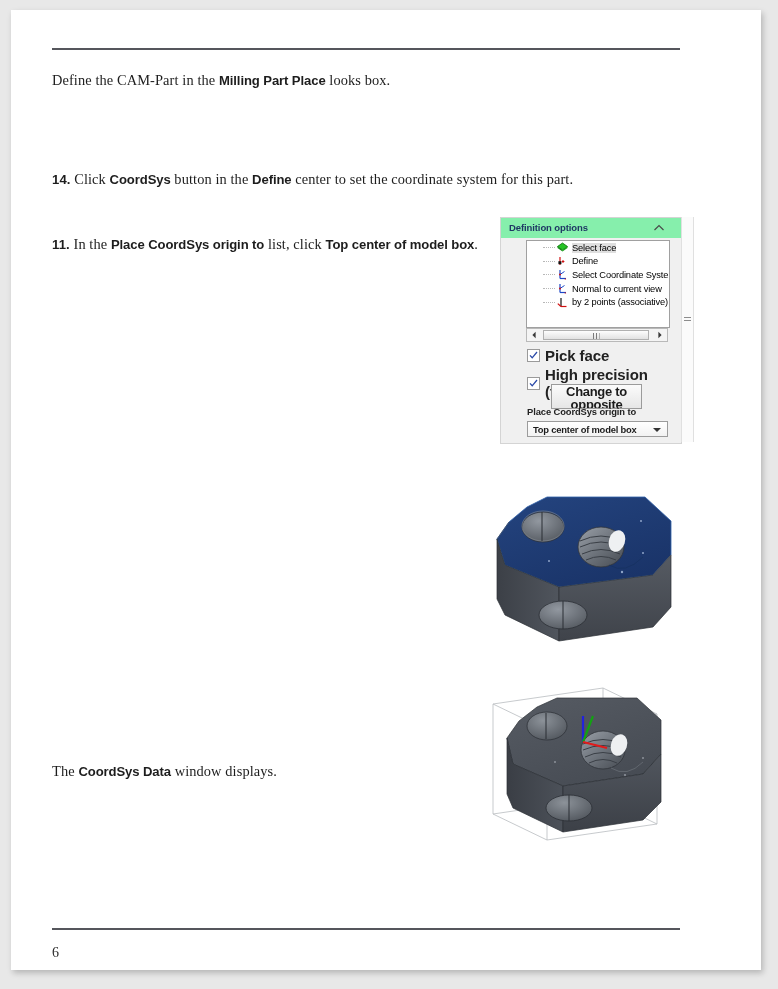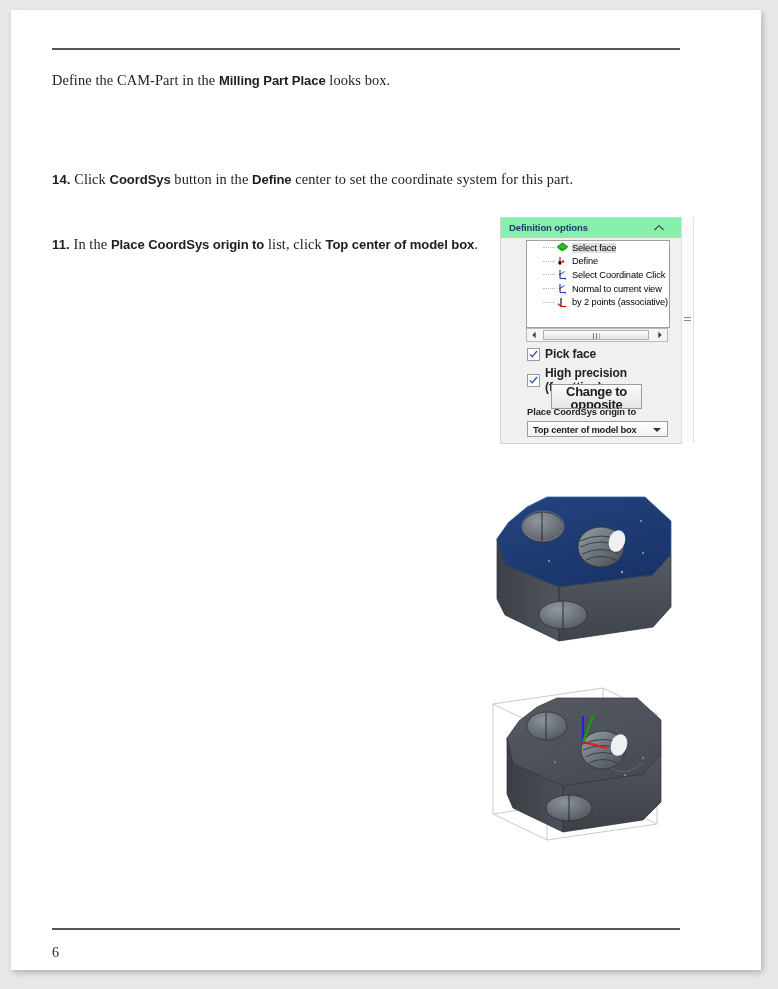--- a/index.html
+++ b/index.html
@@ -200,21 +200,21 @@
   .chk-box {
     width: 11px; height: 11px;
     border: 1px solid #9a9a9a;
     background: #fff;
     position: relative;
     margin-right: 5px;
     flex: 0 0 11px;
   }
   .chk-box svg { position: absolute; left: 1px; top: 1px; }
   .chk-label {
-    font-size: 12px;
+    font-size: 15px;
     font-weight: bold;
     color: #222;
     letter-spacing: -0.1px;
   }
 
   
   #btn-change {
     position: absolute;
     left: 50px; top: 166px;
     width: 91px; height: 25px;
@@ -314,20 +314,23 @@
   </div>
 
   <div class="para" id="p-11">
     <span class="num">11.</span>
     <span>In the </span><b>Place CoordSys origin to</b><span> list, click </span><b>Top center of model box</b><span>.</span>
   </div>
 
 
 
 
+  <div class="para" id="p-win">
+    <span>The </span><b>CoordSys Data</b><span> window displays.</span>
+  </div>
 
   <div id="dialog">
 
     <div id="dlg-header">
       <div id="dlg-title">Definition options</div>
       <div id="dlg-collapse">
         <svg width="12" height="10" viewBox="0 0 12 10">
             <path d="M1.5 7 L6 2.5 L10.5 7" fill="none" stroke="#4a4a4a" stroke-width="1.2"></path>
           </svg>
       </div>
@@ -364,21 +367,21 @@
         <span class="tree-dash"></span>
         <span class="tree-icon">
           <svg width="13" height="13" viewBox="0 0 13 13">
               <line x1="4" y1="2" x2="4" y2="10.5" stroke="#1b47c8" stroke-width="1.2"></line>
               <line x1="4" y1="10.5" x2="10" y2="10.5" stroke="#1b47c8" stroke-width="1.2"></line>
               <line x1="4" y1="6.5" x2="8.5" y2="3.5" stroke="#1b47c8" stroke-width="1"></line>
               <circle cx="4" cy="6.5" r="1" fill="#d01010"></circle>
               <text x="8.6" y="12" font-size="3.4" fill="#d01010" font-family="Liberation Sans, sans-serif">x</text>
             </svg>
         </span>
-        <span class="tree-label">Select Coordinate Click</span>
+        <span class="tree-label">Select Coordinate Syste</span>
       </div>
 
       <div class="tree-row">
         <span class="tree-dash"></span>
         <span class="tree-icon">
           <svg width="13" height="13" viewBox="0 0 13 13">
               <line x1="4" y1="2" x2="4" y2="10.5" stroke="#1b47c8" stroke-width="1.2"></line>
               <line x1="4" y1="10.5" x2="10" y2="10.5" stroke="#1b47c8" stroke-width="1.2"></line>
               <line x1="4" y1="6.5" x2="8.5" y2="3.5" stroke="#1b47c8" stroke-width="1"></line>
               <circle cx="4" cy="6.5" r="1" fill="#d01010"></circle>

